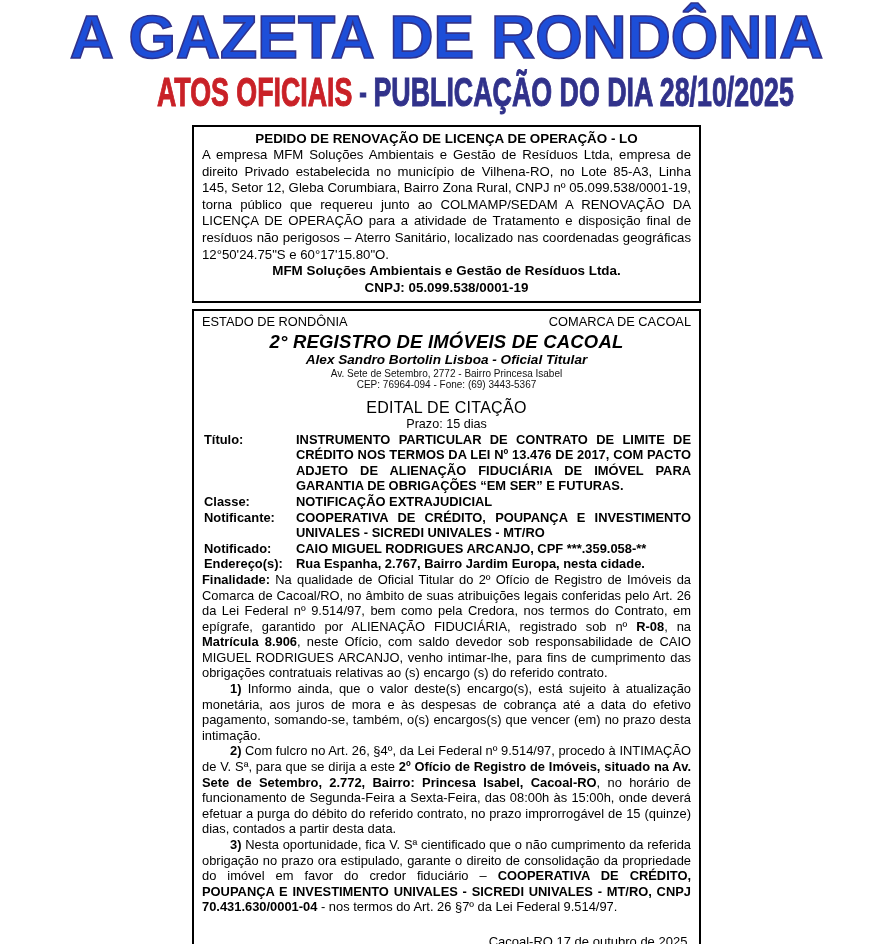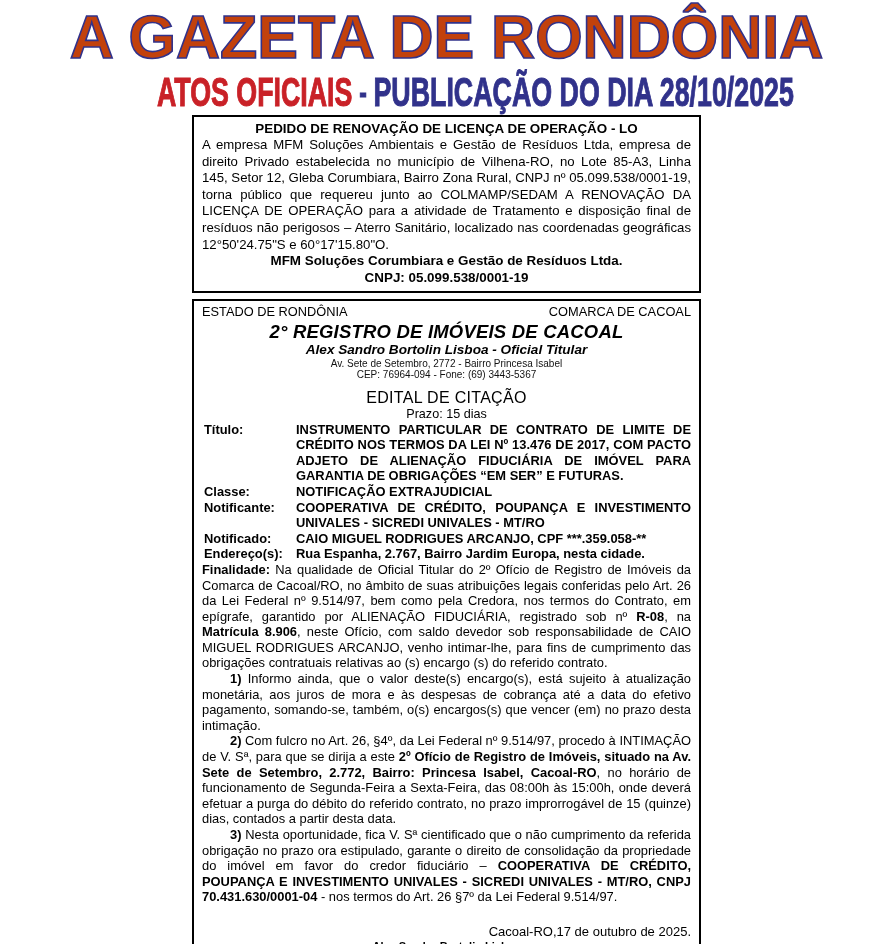--- a/index.html
+++ b/index.html
@@ -14,21 +14,21 @@
   }
   .page { width: 893px; height: 944px; position: relative; }
 
   
   .masthead { text-align: center; padding-top: 6px; }
   .masthead-title {
     font-size: 61px;
     line-height: 62px;
     font-weight: 900;
     letter-spacing: 0px;
-    color: #c2410c;
+    color: #1d4ed8;
     -webkit-text-stroke: 1.6px #31328b;
     white-space: nowrap;
   }
   .masthead-subtitle {
     margin-top: 3px;
     white-space: nowrap;
     text-align: right;
     line-height: 42px;
     height: 44px;
   }
@@ -46,21 +46,21 @@
   .subtitle-blue { color: #31328b; -webkit-text-stroke: 1px #31328b; }
 
   
   .box {
     width: 489px;
     margin: 0 auto;
     border: 2px solid #000;
     padding: 3px 8px 4px 8px;
     background: #fff;
   }
-  .box-license { }
+  .box-license { margin-top: 10px; }
   .box-edital  { margin-top: 6px; }
 
   
   .notice-title {
     text-align: center; font-weight: bold;
     font-size: 13.4px; line-height: 17px;
   }
   .notice-body {
     text-align: justify;
     font-size: 13.2px; line-height: 16.6px;
@@ -125,21 +125,21 @@
     <div class="masthead-subtitle">
       <span class="subtitle-inner">
         <span class="subtitle-red">ATOS OFICIAIS</span><span class="subtitle-sep">-</span><span class="subtitle-blue">PUBLICAÇÃO DO DIA 28/10/2025</span>
       </span>
     </div>
   </div>
 
   <div class="box box-license">
     <div class="notice-title">PEDIDO DE RENOVAÇÃO DE LICENÇA DE OPERAÇÃO - LO</div>
     <div class="notice-body">A empresa MFM Soluções Ambientais e Gestão de Resíduos Ltda, empresa de direito Privado estabelecida no município de Vilhena-RO, no Lote 85-A3, Linha 145, Setor 12, Gleba Corumbiara, Bairro Zona Rural, CNPJ nº 05.099.538/0001-19, torna público que requereu junto ao COLMAMP/SEDAM A RENOVAÇÃO DA LICENÇA DE OPERAÇÃO para a atividade de Tratamento e disposição final de resíduos não perigosos – Aterro Sanitário, localizado nas coordenadas geográficas 12°50'24.75"S e 60°17'15.80"O.</div>
-    <div class="notice-company">MFM Soluções Corumbiara e Gestão de Resíduos Ltda.</div>
+    <div class="notice-company">MFM Soluções Ambientais e Gestão de Resíduos Ltda.</div>
     <div class="notice-cnpj">CNPJ: 05.099.538/0001-19</div>
   </div>
 
   <div class="box box-edital">
     <div class="head-row">
       <span>ESTADO DE RONDÔNIA</span>
       <span>COMARCA DE CACOAL</span>
     </div>
     <div class="registry-title">2° REGISTRO DE IMÓVEIS DE CACOAL</div>
     <div class="officer-line">Alex Sandro Bortolin Lisboa - Oficial Titular</div>

